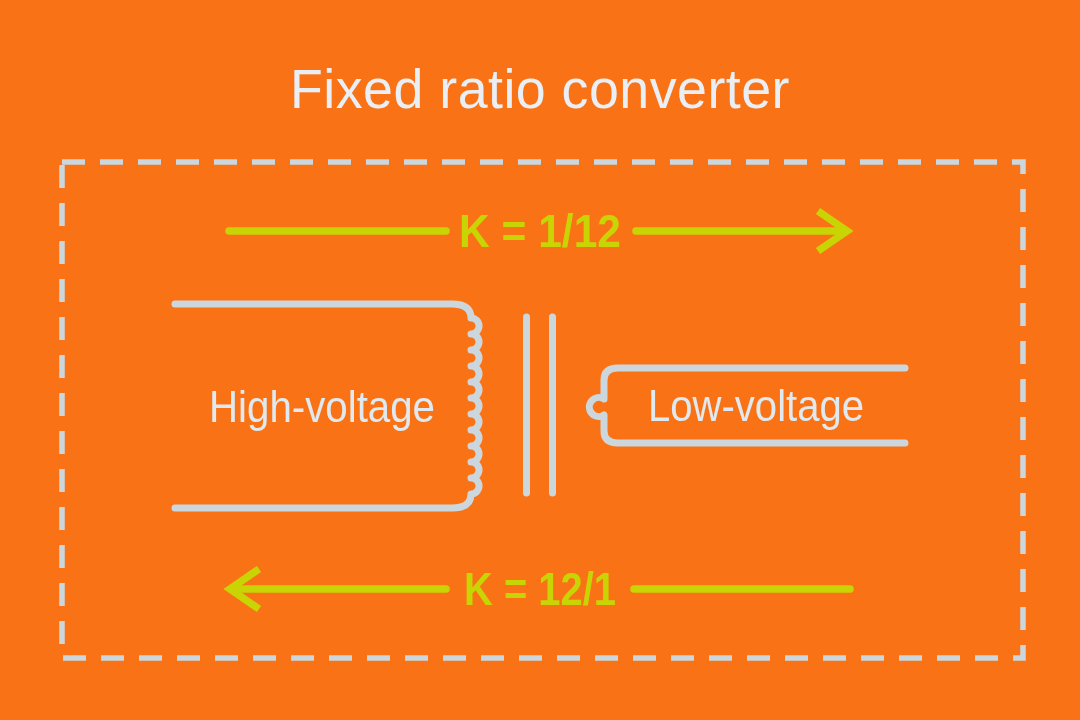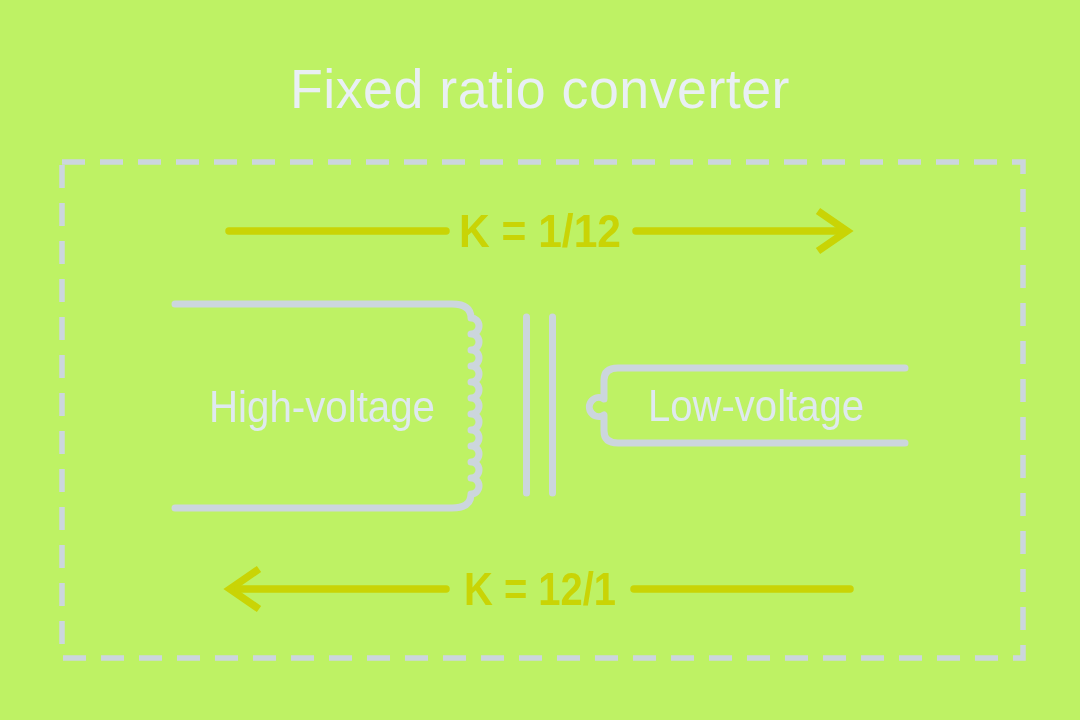--- a/index.html
+++ b/index.html
@@ -4,21 +4,21 @@
 <style>
   html, body {
     margin: 0;
     padding: 0;
     background: #47556A;
   }
   .stage {
     position: relative;
     width: 1080px;
     height: 720px;
-    background: #bef264;
+    background: #f97316;
     overflow: hidden;
     font-family: "Liberation Sans", sans-serif;
   }
   svg { display: block; }
   .title-text {
     fill: #E9EFF4;
     font-family: "Liberation Sans", sans-serif;
     font-size: 56px;
     font-weight: 400;
     letter-spacing: 0.5px;

